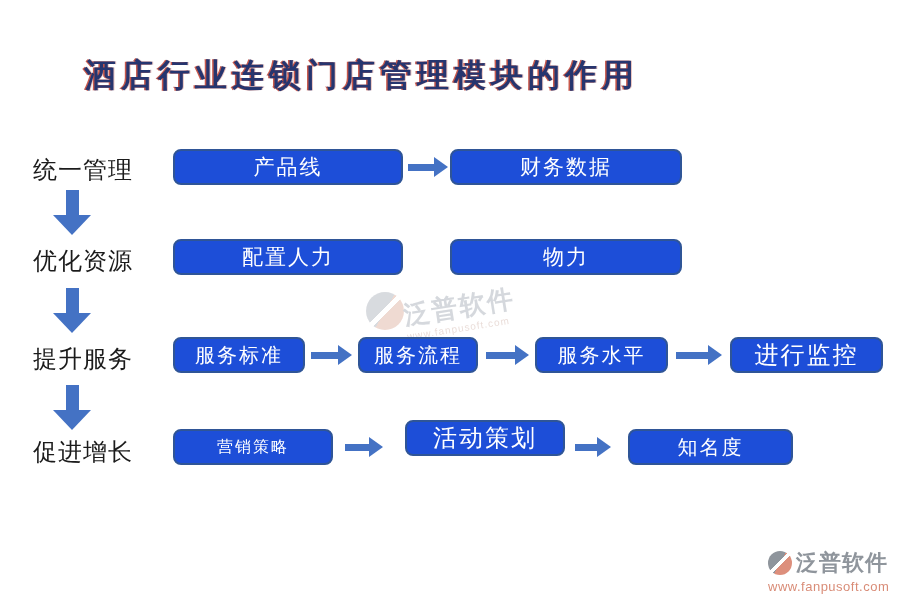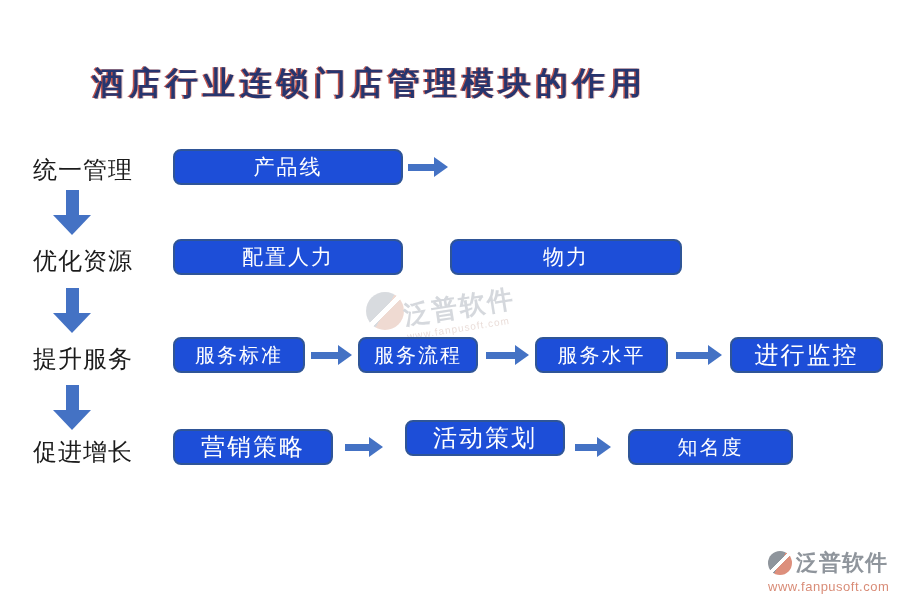--- a/index.html
+++ b/index.html
@@ -1,21 +1,21 @@
 <!DOCTYPE html>
 <html><head>
 <meta charset="utf-8">
 <style>
   html,body{margin:0;padding:0;background:#ffffff;}
   .canvas{
     position:relative;width:900px;height:600px;background:#ffffff;overflow:hidden;
     font-family:"Liberation Serif","DejaVu Serif",serif;
   }
   .title{
-    position:absolute;left:84px;top:54px;margin:8px;
+    position:absolute;left:84px;top:54px;margin:0;
     font-size:32px;font-weight:bold;letter-spacing:5px;
     color:#26356F;
     text-shadow:-1.5px 0 0 rgba(190,60,45,0.85), 1px 0 0 rgba(190,60,45,0.30);
     white-space:nowrap;
   }
   .side-label{
     position:absolute;left:33px;width:140px;
     font-size:24px;letter-spacing:1px;color:#1b1b1b;white-space:nowrap;z-index:2;
   }
   
@@ -98,20 +98,21 @@
       <div class="wm-brand">泛普软件</div>
       <div class="wm-url">www.fanpusoft.com</div>
     </div>
   </div>
 
   <div class="box" style="left:173px;top:149px;width:230px">产品线</div>
   <div class="arrow-right" style="left:408px;top:157px;width:40px">
       <div class="ar-stem"></div>
       <div class="ar-head"></div>
     </div>
+  <div class="box" style="left:450px;top:149px;width:232px">财务数据</div>
 
   <div class="box" style="left:173px;top:239px;width:230px">配置人力</div>
   <div class="box" style="left:450px;top:239px;width:232px">物力</div>
 
   <div class="box" style="left:173px;top:337px;width:132px;font-size:20px">服务标准</div>
   <div class="arrow-right" style="left:311px;top:345px;width:41px">
       <div class="ar-stem"></div>
       <div class="ar-head"></div>
     </div>
   <div class="box" style="left:358px;top:337px;width:120px;font-size:20px">服务流程</div>
@@ -119,21 +120,21 @@
       <div class="ar-stem"></div>
       <div class="ar-head"></div>
     </div>
   <div class="box" style="left:535px;top:337px;width:133px;font-size:20px">服务水平</div>
   <div class="arrow-right" style="left:676px;top:345px;width:46px">
       <div class="ar-stem"></div>
       <div class="ar-head"></div>
     </div>
   <div class="box" style="left:730px;top:337px;width:153px;font-size:24px">进行监控</div>
 
-  <div class="box" style="left:173px;top:429px;width:160px;font-size:24px">营销策略</div>
+  <div class="box" style="left:173px;top:429px;width:160px;font-size:16px">营销策略</div>
   <div class="arrow-right" style="left:345px;top:437px;width:38px">
       <div class="ar-stem"></div>
       <div class="ar-head"></div>
     </div>
   <div class="box" style="left:405px;top:420px;width:160px;font-size:24px">活动策划</div>
   <div class="arrow-right" style="left:575px;top:437px;width:36px">
       <div class="ar-stem"></div>
       <div class="ar-head"></div>
     </div>
   <div class="box" style="left:628px;top:429px;width:165px;font-size:20px">知名度</div>

